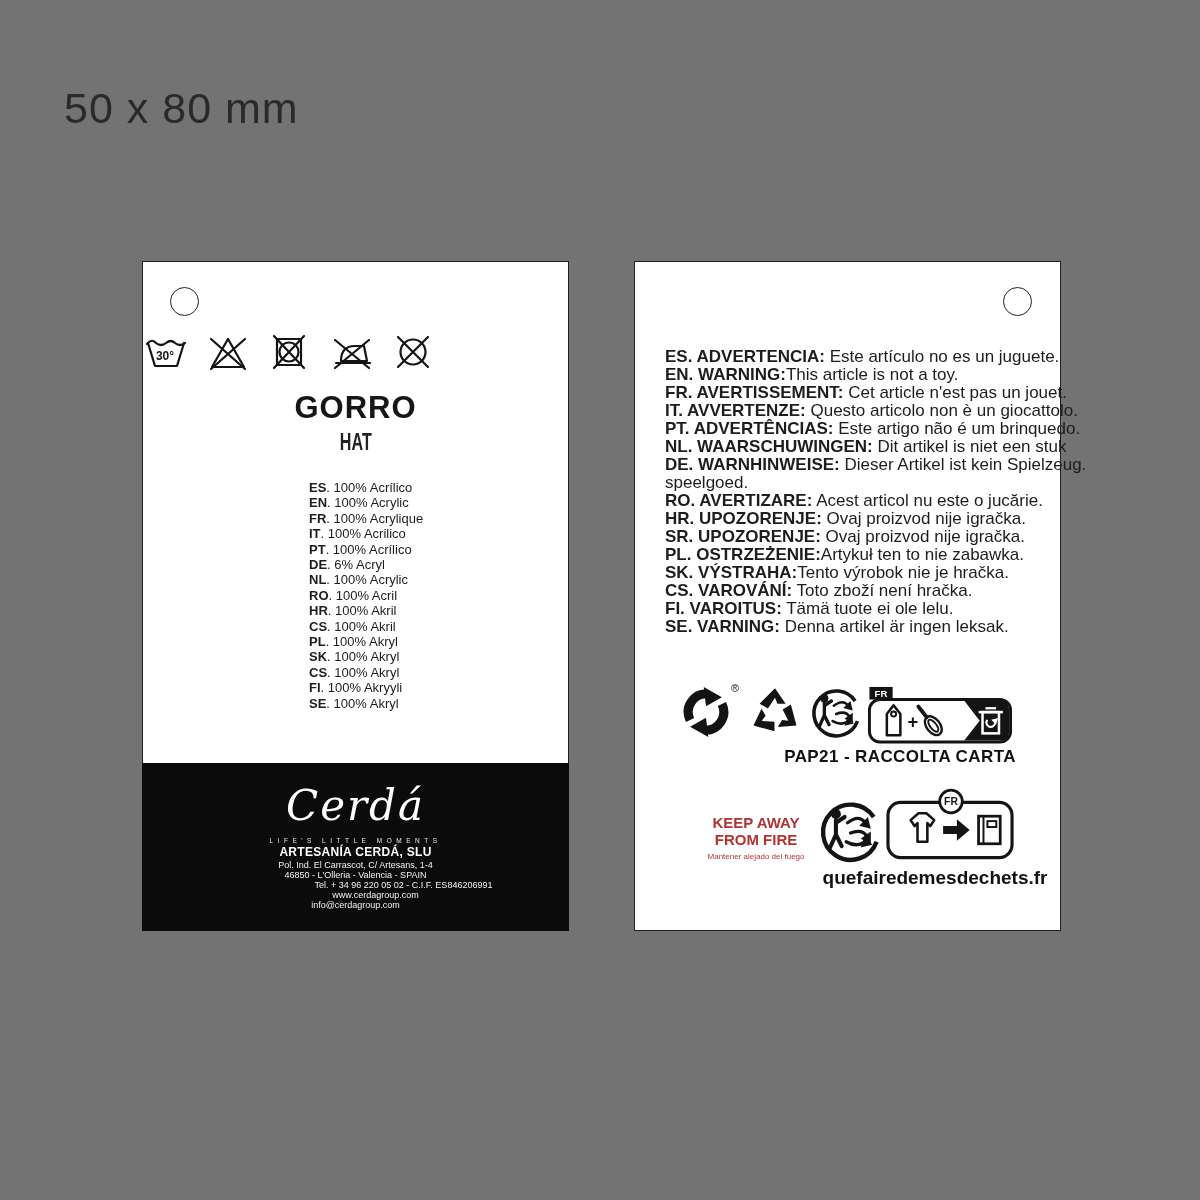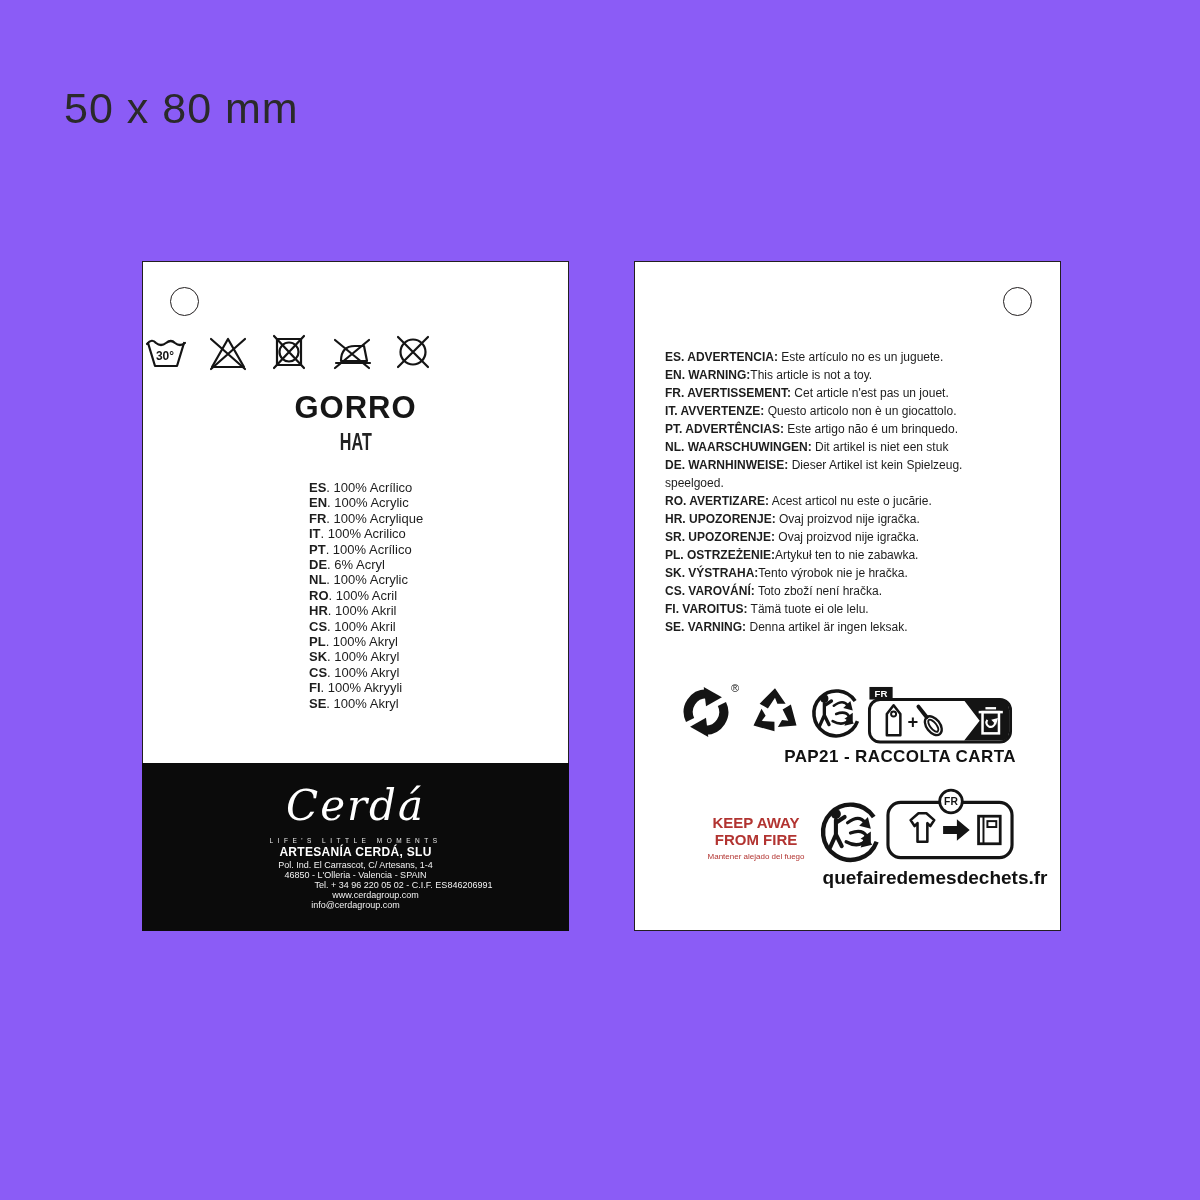--- a/index.html
+++ b/index.html
@@ -1,16 +1,16 @@
 <!DOCTYPE html>
 <html><head>
 <meta charset="utf-8">
 <style>
   html,body{margin:0;padding:0;background:#ffffff;}
-  .canvas{position:relative;width:1200px;height:1200px;background:#8b5cf6;overflow:hidden;
+  .canvas{position:relative;width:1200px;height:1200px;background:#737373;overflow:hidden;
           font-family:"Liberation Sans",sans-serif;color:#1d1d1d;}
   .abs{position:absolute;}
   .size-label{left:64px;top:84px;font-size:43px;color:#2a2a2a;letter-spacing:1px;}
 
   .tag{position:absolute;top:261px;width:427px;height:670px;background:#fff;
        border:1px solid #231f20;box-sizing:border-box;}
   .tag.front{left:142px;}
   .tag.back{left:634px;}
   .hole{position:absolute;width:27px;height:27px;border:1.7px solid #231f20;border-radius:50%;background:#fff;}
 
@@ -26,21 +26,21 @@
   .comp{position:absolute;top:218px;left:166px;font-size:13px;line-height:15.4px;white-space:nowrap;}
   .comp b{font-weight:bold;}
 
   .footer{position:absolute;left:-1px;right:-1px;bottom:-1px;top:501px;background:#0b0b0b;color:#fff;text-align:center;}
   .logo-script{position:absolute;top:18px;left:0;width:100%;
                font-family:"DejaVu Serif",serif;font-style:italic;font-size:42px;letter-spacing:2px;}
   .logo-tagline{position:absolute;top:74px;left:0;width:100%;font-size:6.5px;letter-spacing:4.5px;color:#e8e8e8;}
   .company{position:absolute;top:82px;left:0;width:100%;font-size:12px;font-weight:bold;letter-spacing:.3px;}
   .addr{position:absolute;left:0;width:100%;font-size:9px;line-height:10.2px;color:#f2f2f2;}
 
-  .warnings{position:absolute;top:86px;left:30px;width:390px;font-size:12px;line-height:18px;white-space:nowrap;}
+  .warnings{position:absolute;top:86px;left:30px;width:390px;font-size:17px;line-height:18px;white-space:nowrap;}
   .warnings b{font-weight:bold;}
 
   .pap21{position:absolute;top:485px;left:140px;width:250px;text-align:center;
          font-size:17px;font-weight:bold;letter-spacing:.4px;color:#111;}
   .keep-away{position:absolute;top:553px;left:54px;width:134px;text-align:center;
              font-size:15px;line-height:16.5px;font-weight:bold;}
   .mantener{position:absolute;top:590px;left:44px;width:154px;text-align:center;font-size:8px;}
   .sort-url{position:absolute;top:605px;left:178px;width:244px;text-align:center;
             font-size:19px;font-weight:bold;color:#111;}
 

